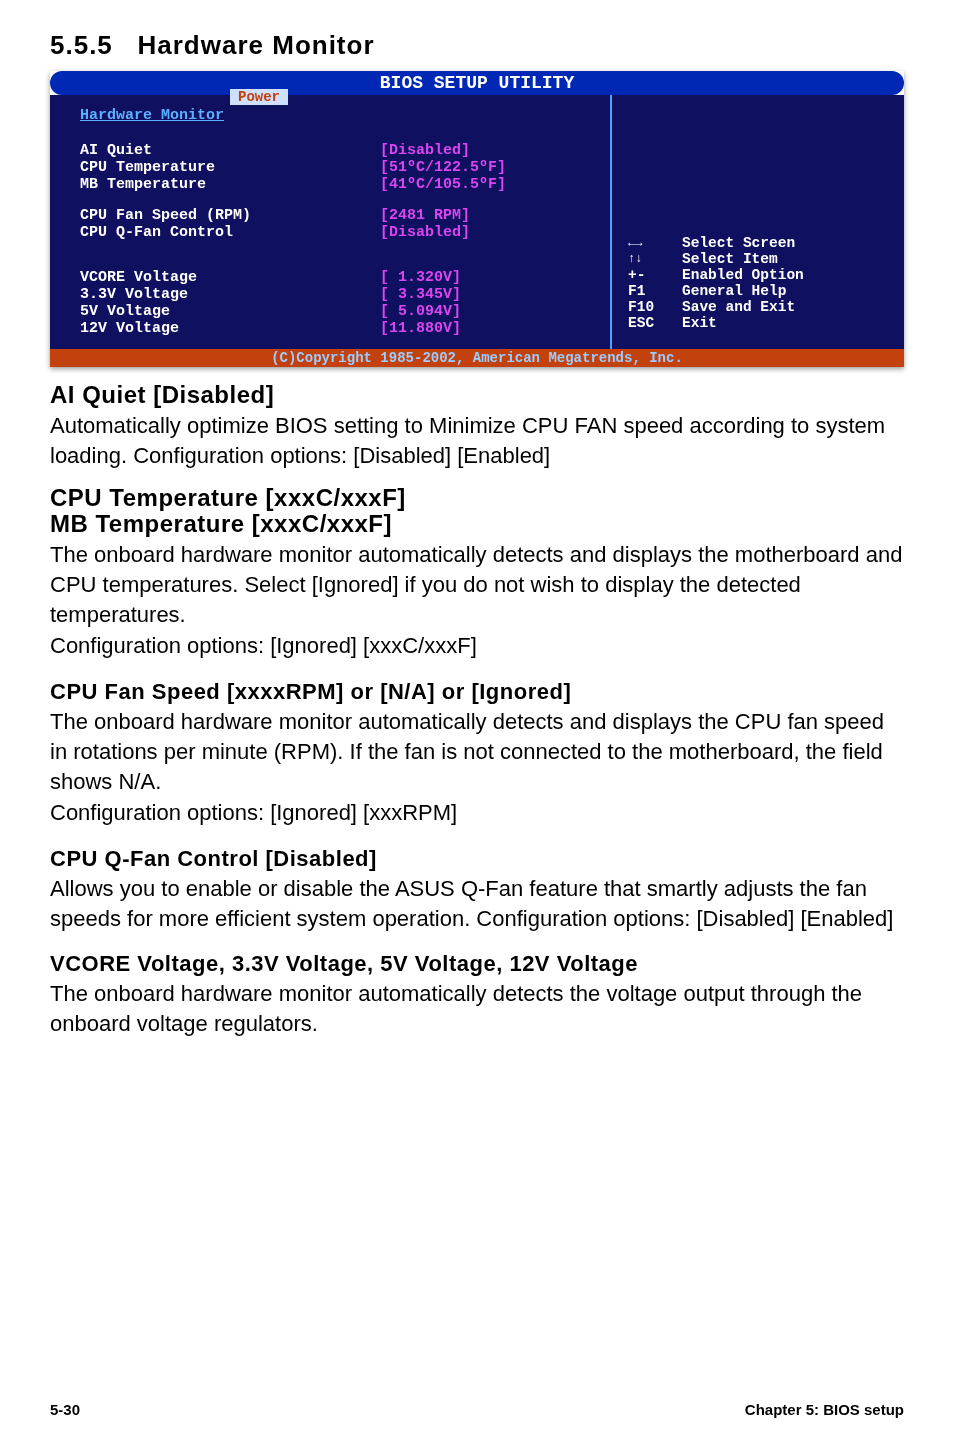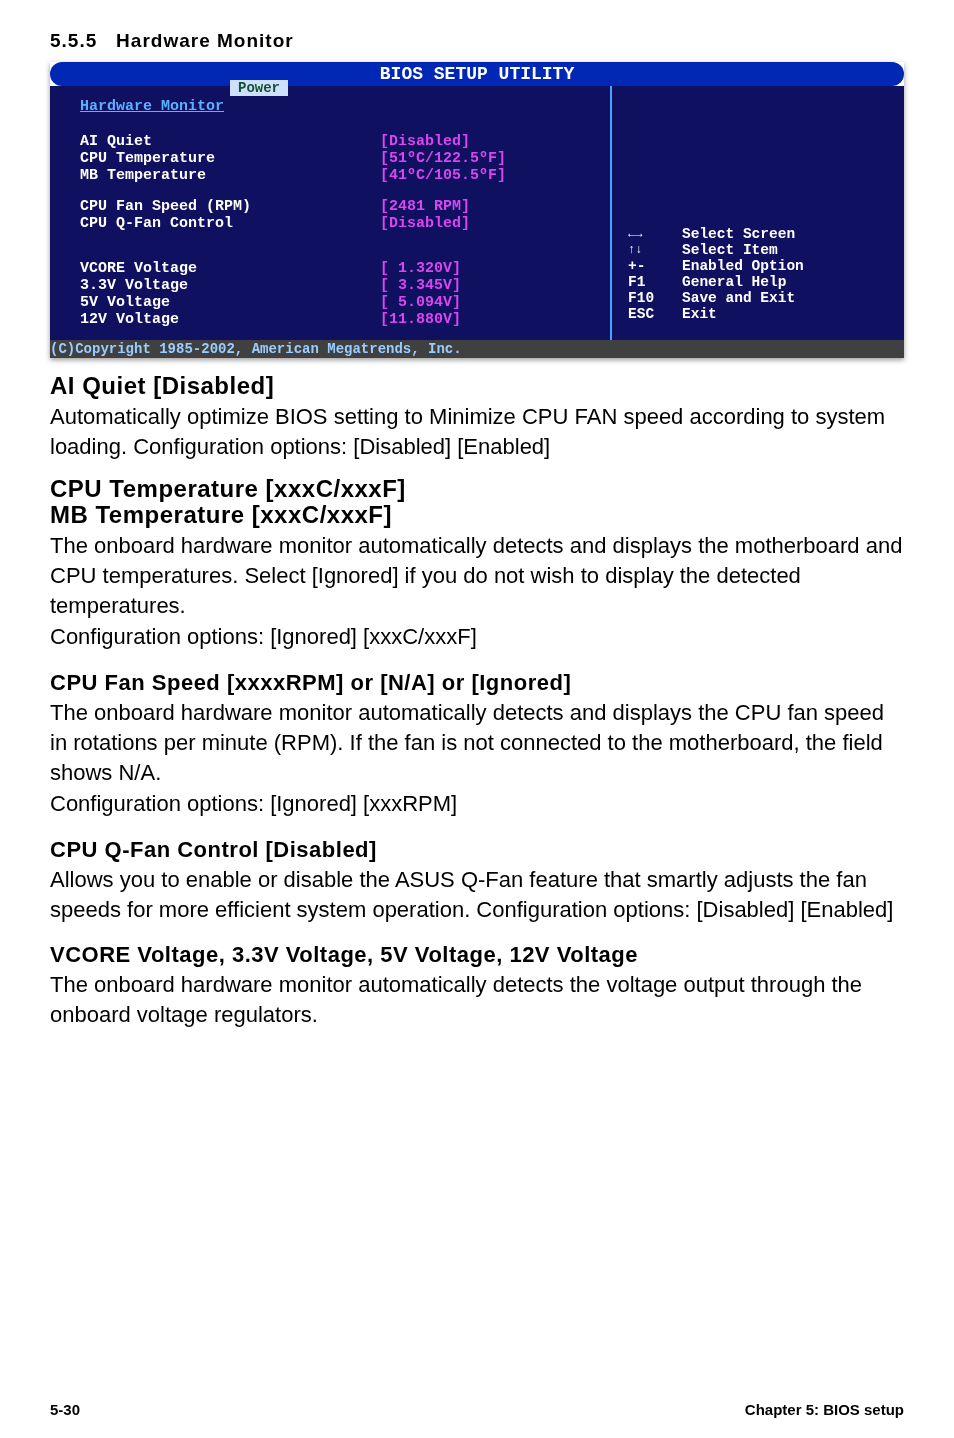--- a/index.html
+++ b/index.html
@@ -1,35 +1,35 @@
 <!DOCTYPE html>
 <html><head>
 <meta charset="utf-8">
 <style>
 body { margin:0; font-family:Arial,Helvetica,sans-serif; background:#fff; color:#000; }
 .page { width:954px; min-height:1438px; padding:30px 50px 20px 50px; box-sizing:border-box; display:flex; flex-direction:column; }
 .content-area { flex:1; }
-.h-section { font-family:Verdana,Geneva,sans-serif; font-weight:bold; font-size:19px; margin:0 0 10px 0; letter-spacing:1px; }
+.h-section { font-family:Verdana,Geneva,sans-serif; font-weight:bold; font-size:26px; margin:0 0 10px 0; letter-spacing:1px; }
 .h-sub { font-family:Verdana,Geneva,sans-serif; font-weight:bold; font-size:24px; margin:14px 0 2px 0; letter-spacing:0.5px; }
 .h-subsub { font-family:Verdana,Geneva,sans-serif; font-weight:bold; font-size:22px; margin:18px 0 2px 0; letter-spacing:0.5px; }
 .para { font-size:22px; line-height:1.35; margin:2px 0 8px 0; }
 
 .bios-wrap { margin:0 0 12px 0; box-shadow:0 2px 5px rgba(0,0,0,0.4); }
 .bios-titlebar { background:#0028b4; color:#fff; text-align:center; font-family:"Courier New",monospace; font-weight:bold; font-size:18px; padding:2px 0 0 0; position:relative; height:22px;border-radius:12px; }
-.bios-tab { position:absolute; left:180px; top:18px; background:#cfe0ff; color:#14532d; font-family:"Courier New",monospace; font-weight:bold; font-size:14px; padding:0 8px; }
+.bios-tab { position:absolute; left:180px; top:18px; background:#cfe0ff; color:#c2410c; font-family:"Courier New",monospace; font-weight:bold; font-size:14px; padding:0 8px; }
 .bios-body { display:flex; background:#101060; color:#fff; }
 .bios-main { flex:1; padding:4px 16px 12px 30px; font-family:"Courier New",monospace; font-weight:bold; font-size:15px; position:relative; }
 .bios-section-title { color:#5bb0ff; text-decoration:underline; margin:8px 0 4px 0; font-size:15px; }
 .bios-row { display:flex; }
 .bios-label { width:300px; }
 .bios-value { color:#d946ef; }
 .bios-side { width:260px; border-left:2px solid #4aa3ff; padding:4px 16px 12px 16px; font-family:"Courier New",monospace; font-weight:bold; font-size:14.5px; color:#fff; display:flex; flex-direction:column; justify-content:flex-end; }
 .bios-help-row { display:flex; }
 .bios-help-key { width:54px; }
-.bios-footer { background:#404040; color:#9acdff; font-family:"Courier New",monospace; font-weight:bold; font-size:14px; padding:1px 0; }
+.bios-footer { background:#c2410c; color:#9acdff; text-align:center; font-family:"Courier New",monospace; font-weight:bold; font-size:14px; padding:1px 0; }
 .bios-spacer { height:14px; }
 hr.page-rule { margin-top:40px; border:none; border-top:2px solid #000; }
 .page-footer { display:flex; justify-content:space-between; align-items:center; font-family:Verdana,Geneva,sans-serif; font-weight:bold; font-size:15px; padding-top:6px; }
 .arrow-cell{display:flex;align-items:center;font-size:12px;}
 </style>
 </head>
 <body>
 
 <div class="page">
   <div class="content-area">

